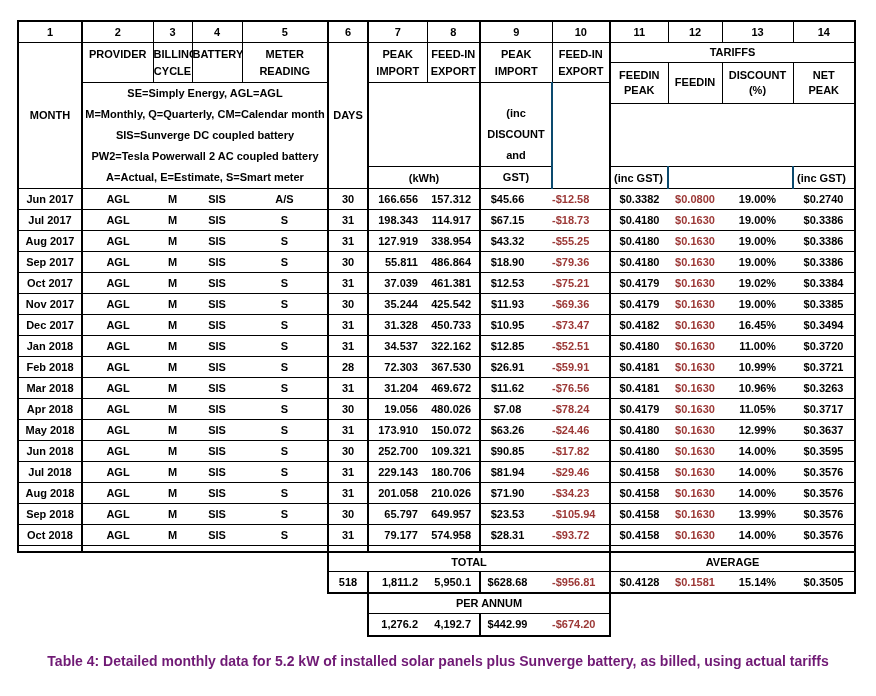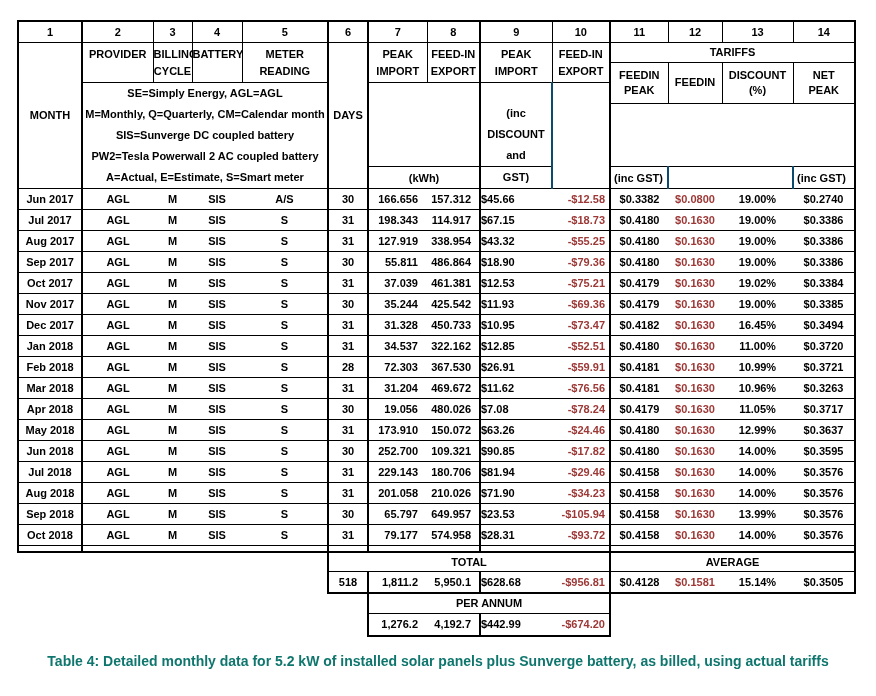--- a/index.html
+++ b/index.html
@@ -15,24 +15,24 @@
   #rows td{border-top:1px solid #000;}
   tr.spacer{height:6px}
   tr.s1{height:20px} tr.s2,tr.s3{height:21px} tr.s4{height:22px}
   .vt{vertical-align:top;padding-top:3px;line-height:17px;margin-left:16px;}
   .sub{line-height:15px;}
   .notes{font-size:11px;line-height:21px;}
   .c9h{line-height:21px;}
   .gi{text-align:left;padding-left:3px;}
   .a7{text-align:right;padding-right:9px;}
   .a8{text-align:right;padding-right:8px;}
-  .a9{text-align:left;padding-right:18px;}
-  .a10{text-align:right;padding-right:4px;}
+  .a9{text-align:center;padding-right:18px;}
+  .a10{text-align:left;padding-right:4px;}
   .neg{color:var(--negative,#9c3836);}
-  .caption{margin-top:16px;text-align:center;font:bold 14px "Liberation Sans",sans-serif;color:#0f766e;}
+  .caption{margin-top:16px;text-align:center;font:bold 14px "Liberation Sans",sans-serif;color:#701a75;}
   
   .bn{border:none;}
   .br1{border-right:2px solid #0c4a6e;}
   .bt1{border-top:1px solid #000;}
   .bb1{border-bottom:1px solid #000;}
   .bl2{border-left:2px solid #000;}
   .br2{border-right:2px solid #000;}
   .bt2{border-top:2px solid #000;}
   .bb2{border-bottom:2px solid #000;}
 </style>

